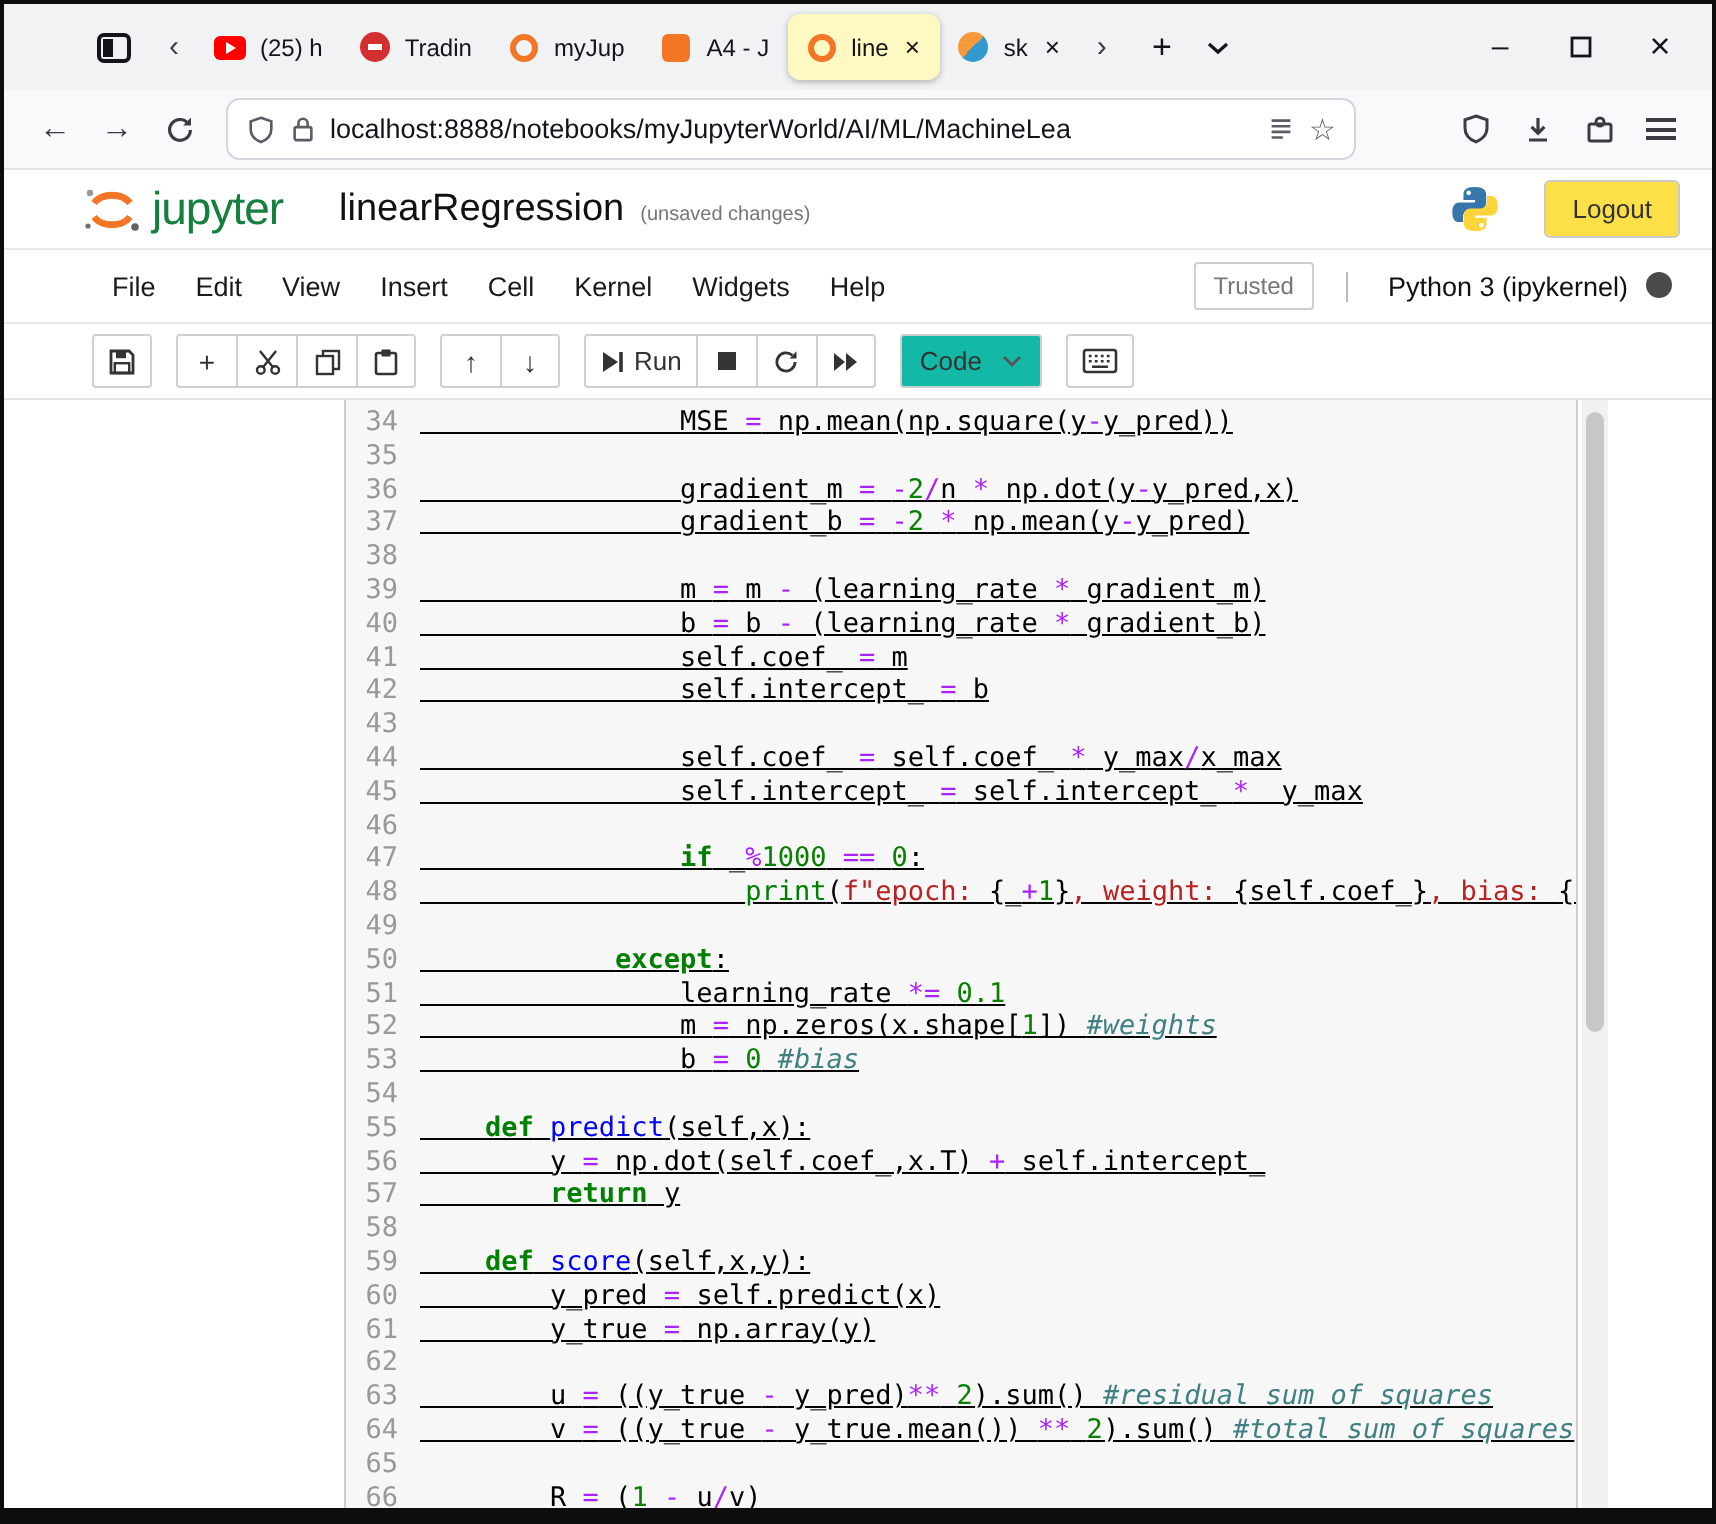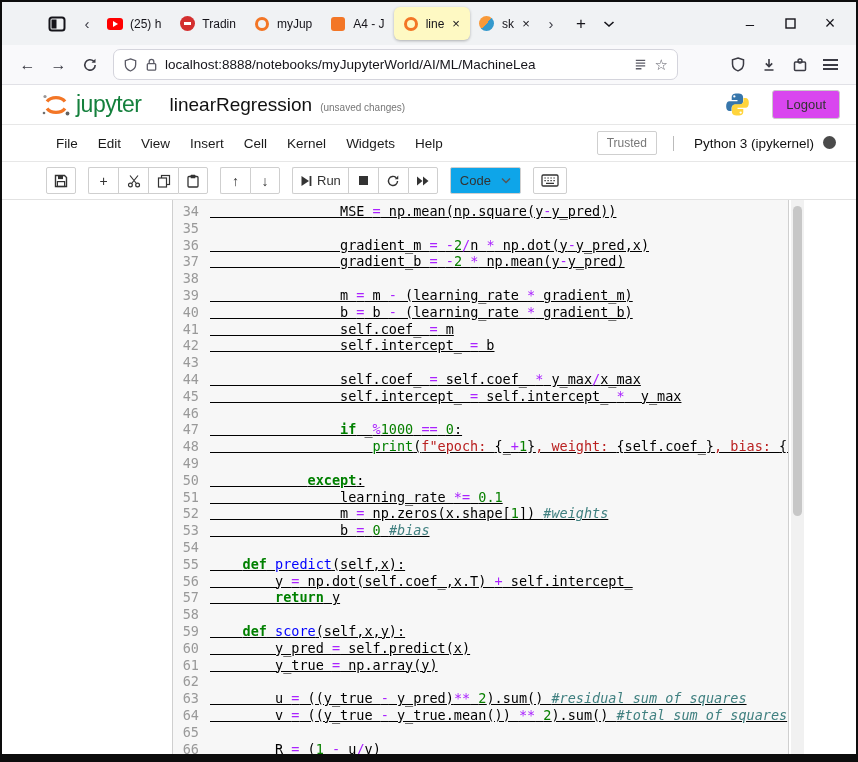--- a/index.html
+++ b/index.html
@@ -38,40 +38,40 @@
   .hamburger { width: 15px; height: 11px; border-top: 2px solid #3b3b44; border-bottom: 2px solid #3b3b44; position: relative; }
   .hamburger::after { content: ""; position: absolute; left: 0; top: 2.5px; width: 15px; height: 2px; background: #3b3b44; }
 
   
   .jheader { height: 40px; background: #fff; border-bottom: 1px solid #e7e7e7; display: flex; align-items: center; padding: 0 16px; }
   .jlogo { display: flex; align-items: center; gap: 4px; margin-left: 22px; }
   .jlogotext { font-size: 23px; color: #15803d; letter-spacing: -0.5px; }
   .jtitle { font-size: 19px; color: #111; margin-left: 28px; }
   .jautosave { font-size: 10px; color: #767676; margin-left: 8px; align-self: center; padding-top: 6px; }
   .jheadright { margin-left: auto; display: flex; align-items: center; gap: 22px; }
-  .logout { border: 1px solid #cacaca; border-radius: 3px; background: #d946ef; padding: 6px 13px; font-size: 13px; color: #333; }
+  .logout { border: 1px solid #cacaca; border-radius: 3px; background: #fde047; padding: 6px 13px; font-size: 13px; color: #333; }
 
   
   .menubar { height: 37px; background: #fff; border-bottom: 1px solid #e7e7e7; display: flex; align-items: center; padding: 0 16px 0 44px; }
   .menuitem { font-size: 13.5px; color: #1a1a1a; padding: 6px 10px; }
   .trusted { margin-left: auto; border: 1px solid #cfcfcf; border-radius: 2px; color: #777; font-size: 12px; padding: 4px 9px; }
   .kernelblock { display: flex; gap: 9px; border-left: 1px solid #bbb; margin-left: 16px; padding-left: 20px; }
   .kernelname { font-size: 13.5px; color: #111; }
   .kerneldot { width: 13px; height: 13px; border-radius: 50%; background: #4a4a4a; margin-right: 4px; }
 
   
   .toolbar { height: 38px; background: #fff; border-bottom: 1px solid #e2e2e2; display: flex; align-items: center; padding: 0 10px 0 44px; gap: 12px; }
   .tgroup { display: flex; }
   .tbtn { height: 27px; min-width: 30px; background: #fff; border: 1px solid #cfcfcf; display: flex; align-items: center; justify-content: center; color: #333; font-size: 13px; padding: 0 7px; gap: 5px; }
   .tgroup .tbtn { border-right-width: 0; border-radius: 0; }
   .tgroup .tbtn:first-child { border-radius: 2px 0 0 2px; }
   .tgroup .tbtn:last-child { border-right-width: 1px; border-radius: 0 2px 2px 0; }
   .tgroup .tbtn:only-child { border-radius: 2px; }
   .glyphbtn { font-size: 14px; }
-  .cellselect { height: 27px; border: 1px solid #cfcfcf; border-radius: 2px; background: #0ea5e9; display: flex; align-items: center; padding: 0 9px; gap: 10px; font-size: 13px; color: #333; }
+  .cellselect { height: 27px; border: 1px solid #cfcfcf; border-radius: 2px; background: #14b8a6; display: flex; align-items: center; padding: 0 9px; gap: 10px; font-size: 13px; color: #333; }
 
   
   .main { position: relative; height: 554px; background: #fff; overflow: hidden; }
   .cellinput { position: absolute; left: 170px; top: 0; width: 617px; height: 100%; background: #f7f7f7; border-left: 1px solid #cfcfcf; border-right: 1px solid #cfcfcf; overflow: hidden; padding-top: 3px; }
   .cm { font-family: "DejaVu Sans Mono", "Liberation Mono", monospace; font-size: 13.5px; line-height: 16.8px; color: #000; }
   .cm-line { white-space: pre; height: 16.8px; text-decoration: underline; }
   .ln { display: inline-block; width: 26px; text-align: right; color: #999; padding-right: 0; margin-right: 11px; }
   .t-p { color: #000; }
   .t-k { color: #008000; font-weight: bold; }
   .t-o { color: #aa22ff; }

